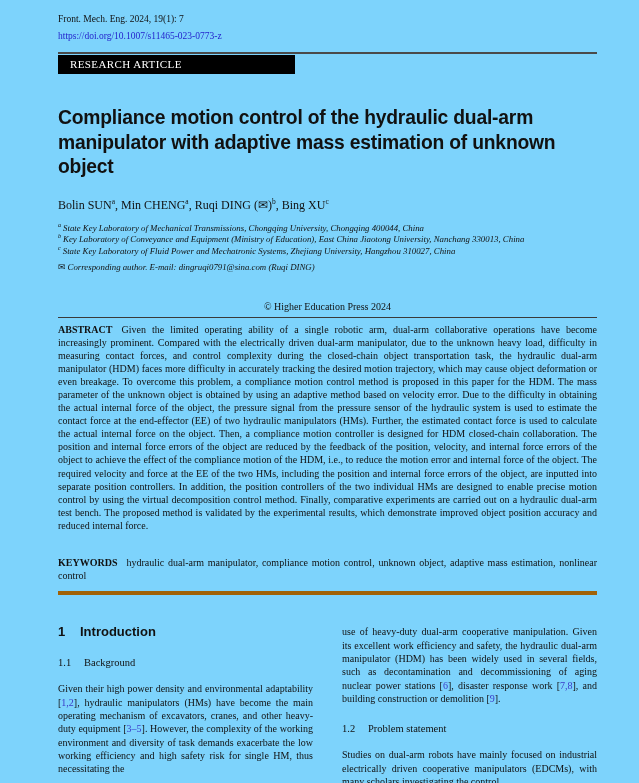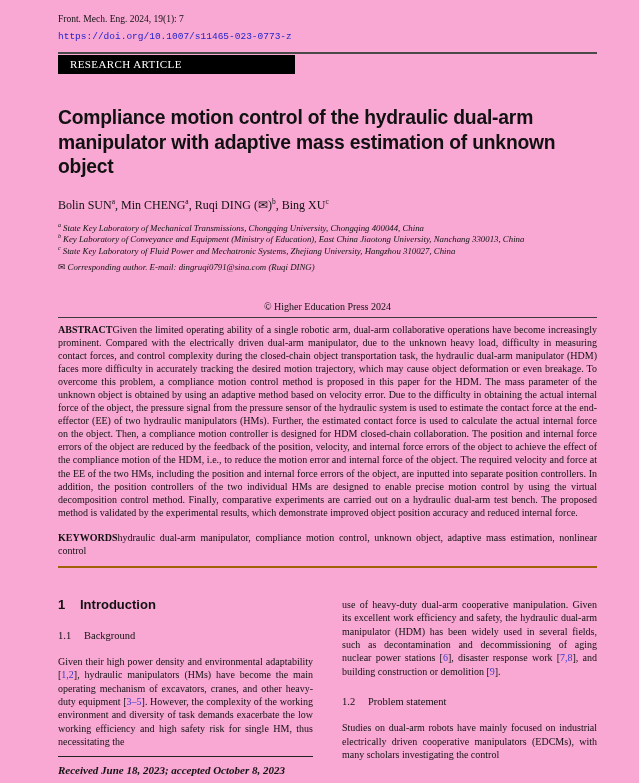--- a/index.html
+++ b/index.html
@@ -1,38 +1,37 @@
 <!DOCTYPE html>
 <html><head>
 <meta charset="utf-8">
 <style>
   * { margin: 0; padding: 0; box-sizing: border-box; }
   html, body { background: #ffffff; }
   .page {
     position: relative;
     width: 639px;
     height: 783px;
-    background: #f9a8d4;
+    background: #7dd3fc;
     overflow: hidden;
     font-family: "Liberation Serif", serif;
     color: #1a1a1a;
     padding: 13px 42px 0 58px;
   }
   .journal-line {
     font-size: 9.5px;
     line-height: 12px;
     color: #111111;
   }
   .doi-link {
     font-size: 9.5px;
     line-height: 12px;
     color: #2323cc;
     text-decoration: none;
     display: inline-block;
-    font-family: Liberation Mono, monospace;
   }
   .type-bar-row {
     margin-top: 9px;
     border-top: 2px solid #4a4a4a;
   }
   .type-bar {
     display: inline-block;
     background: #000000;
     color: #ffffff;
     font-family: "Liberation Serif", serif;
@@ -84,25 +83,25 @@
     margin-top: 4px;
     border-top: 1.5px solid #3a3a3a;
     padding-top: 5px;
   }
   .abstract-para, .keywords-para {
     font-size: 10px;
     line-height: 13.1px;
     text-align: justify;
     color: #111111;
   }
-  .bold-label { font-weight: bold; }
+  .bold-label { font-weight: bold; padding-right: 9px; }
   .keywords-section {
-    margin-top: 12px;
+    margin-top: 24px;
     padding-bottom: 9px;
-    border-bottom: 2px solid #a16207;
+    border-bottom: 4px solid #a16207;
   }
   .content-columns {
     margin-top: 29px;
     display: flex;
     gap: 29px;
   }
   .col { flex: 1 1 0; min-width: 0; }
   .section-heading {
     font-family: "Liberation Sans", sans-serif;
     font-weight: bold;

